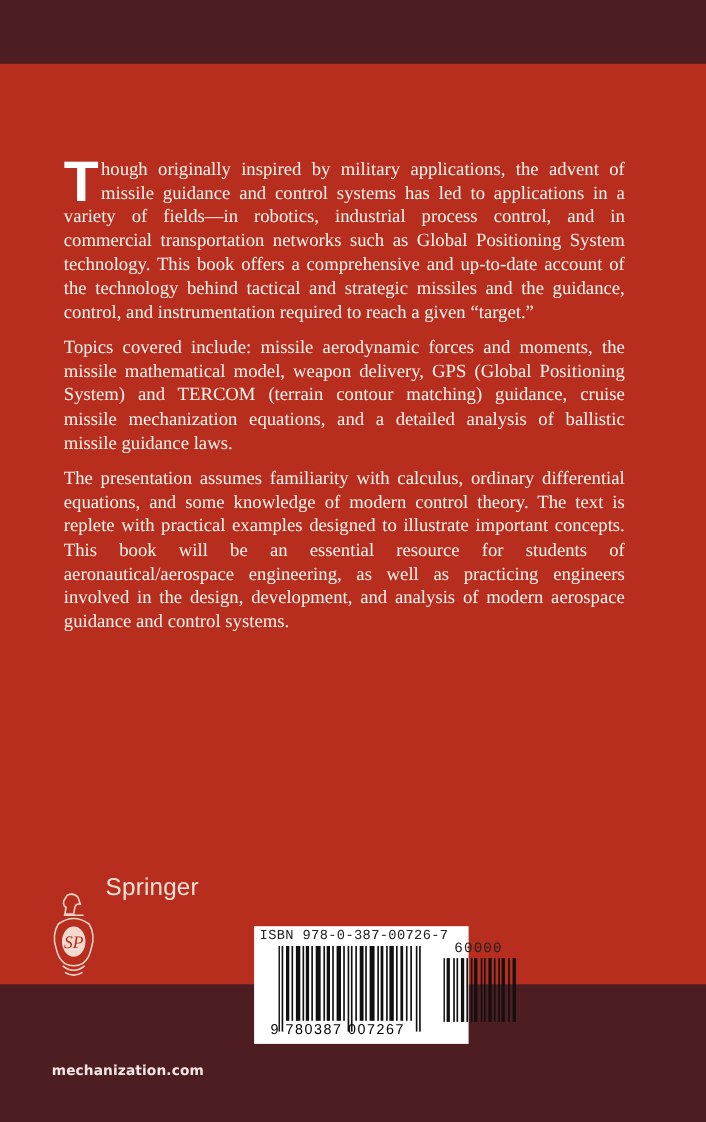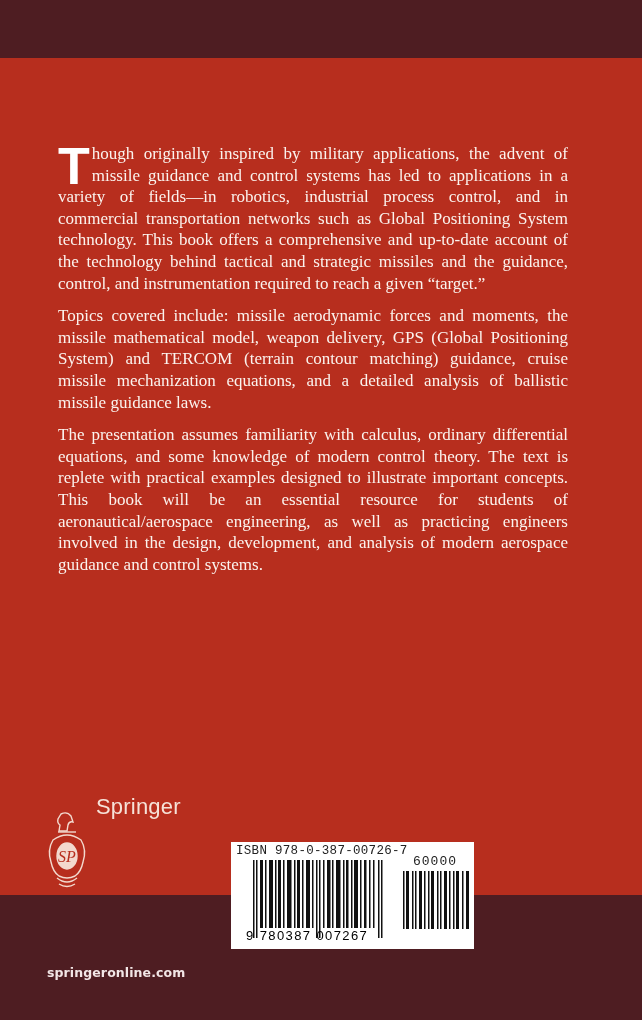--- a/index.html
+++ b/index.html
@@ -23,21 +23,21 @@
     }
 
     .logo { position: absolute; left: 45px; top: 810px; width: 44px; height: 82px; }
     .publisher-name {
       position: absolute; left: 96px; top: 794px;
       font-family: Liberation Sans, sans-serif;
       font-size: 22px; color: #F6E2D8; letter-spacing: 0.2px;
     }
 
     .barcode-box {
-      position: absolute; left: 231px; top: 842px; width: 243px; height: 107px;
+      position: absolute; left: 231px; top: 842px; width: 195px; height: 107px;
       background: #FFFFFF;
     }
     .isbn-text {
       position: absolute; left: 5px; top: 2px;
       font-family: "Liberation Mono", "DejaVu Sans Mono", monospace;
       font-size: 12.5px; color: #222; letter-spacing: 0.3px; white-space: nowrap;
     }
     .addon-digits {
       position: absolute; left: 182px; top: 12px;
       font-family: "Liberation Mono", "DejaVu Sans Mono", monospace;
@@ -136,14 +136,14 @@
           <rect x="46" y="0" width="1.5" height="58"></rect>
         <rect x="50" y="0" width="1.5" height="58"></rect>
           <rect x="53" y="0" width="3" height="58"></rect>
         <rect x="59" y="0" width="1.5" height="58"></rect>
           <rect x="63" y="0" width="3" height="58"></rect>
       </g>
     </svg>
     <div class="ean-digits">9 780387 007267</div>
   </div>
 
-  <div class="website">springeronline.com</div>
+  <div class="website">mechanization.com</div>
 </div>
 
 </body></html>

